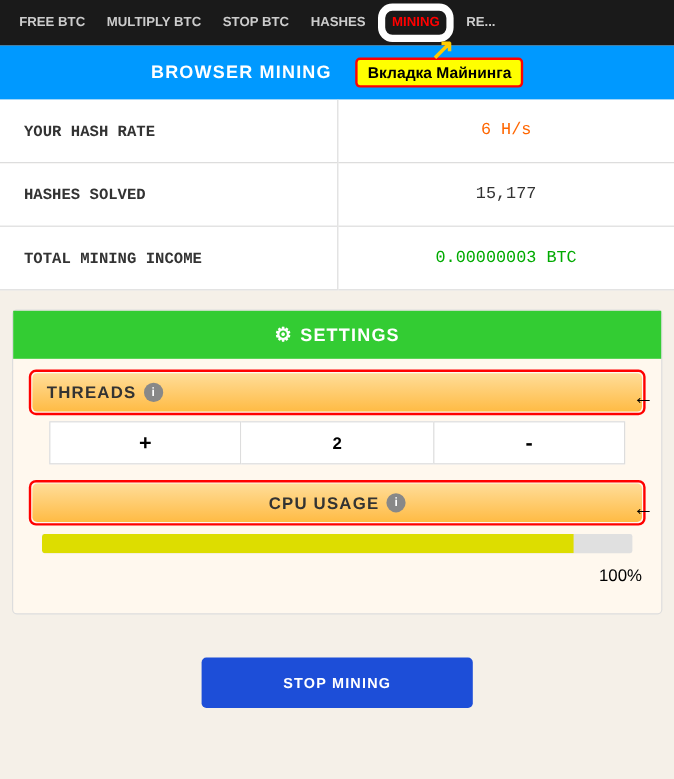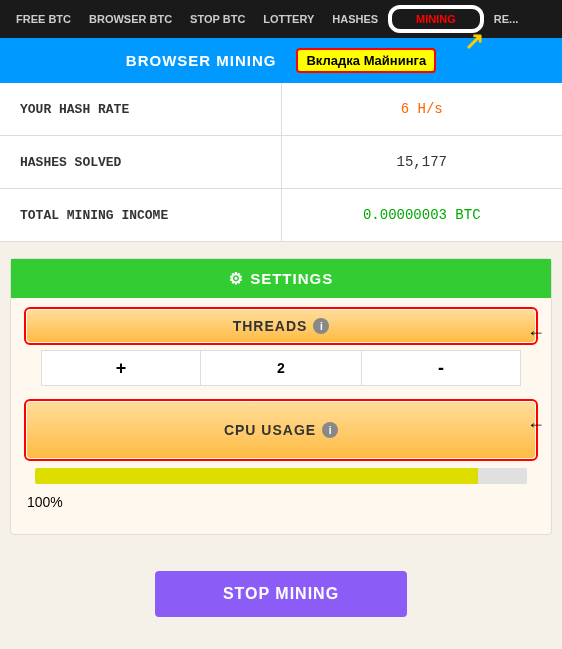--- a/index.html
+++ b/index.html
@@ -24,23 +24,23 @@
       color: #ccc;
       font-size: 11px;
       font-weight: bold;
       padding: 6px 8px;
       cursor: pointer;
       text-decoration: none;
       white-space: nowrap;
     }
     .nav-item.active {
       color: #ff0000;
-      border: 4px solid #ffffff;
+      border: 6px solid #ffffff;
       border-radius: 12px;
-      padding: 4px 24px;
+      padding: 4px 6px;
     }
 
     
     .browser-mining-header {
       background: #0099ff;
       text-align: center;
       padding: 10px;
       display: flex;
       align-items: center;
       justify-content: center;
@@ -121,21 +121,20 @@
     .threads-section {
       margin: 12px 16px 8px 16px;
       position: relative;
     }
     .threads-header {
       background: linear-gradient(to bottom, #ffdd99, #ffbb44);
       border-radius: 4px;
       padding: 8px 12px;
       display: flex;
       align-items: center;
-      justify-content: center;
       gap: 6px;
       position: relative;
     }
     .threads-label {
       font-weight: bold;
       font-size: 14px;
       color: #333;
       letter-spacing: 1px;
     }
     .info-icon {
@@ -191,21 +190,21 @@
     }
 
     
     .cpu-section {
       margin: 8px 16px;
       position: relative;
     }
     .cpu-header {
       background: linear-gradient(to bottom, #ffdd99, #ffbb44);
       border-radius: 4px;
-      padding: 20px 12px;
+      padding: 8px 12px;
       display: flex;
       align-items: center;
       justify-content: center;
       gap: 6px;
       position: relative;
     }
     .cpu-border-highlight {
       position: absolute;
       top: -3px; left: -3px; right: -3px; bottom: -3px;
       border: 2px solid #ff0000;
@@ -228,35 +227,35 @@
       position: relative;
       overflow: hidden;
     }
     .cpu-slider-fill {
       background: #dddd00;
       height: 100%;
       width: 90%;
       border-radius: 2px 0 0 2px;
     }
     .cpu-percentage {
-      text-align: left;
+      text-align: right;
       font-size: 14px;
       padding: 6px 0;
     }
 
     
     .stop-mining-container {
       text-align: center;
       padding: 20px 0 16px 0;
     }
     .stop-mining-btn {
-      background: #8b5cf6;
+      background: #1d4ed8;
       color: white;
       font-weight: bold;
-      font-size: 16px;
+      font-size: 12px;
       letter-spacing: 1px;
       border: none;
       border-radius: 4px;
       padding: 14px 68px;
       cursor: pointer;
     }
 
     
     .yellow-arrow {
       position: absolute;
@@ -272,23 +271,22 @@
     }
     .cpu-annotation-wrapper {
       position: relative;
     }
   </style>
 </head>
 <body>
 
 <div class="top-nav">
   <a class="nav-item">FREE BTC</a>
-  <a class="nav-item">BROWSER BTC</a>
+  <a class="nav-item">MULTIPLY BTC</a>
   <a class="nav-item">STOP BTC</a>
-  <a class="nav-item">LOTTERY</a>
   <a class="nav-item">HASHES</a>
   <a class="nav-item active">MINING</a>
   <a class="nav-item">RE...</a>
   <div style="position:relative; margin-left: 4px;">
     <span class="yellow-arrow">↗</span>
   </div>
 </div>
 
 <div class="browser-mining-header">
   <span class="browser-mining-title">BROWSER MINING</span>

